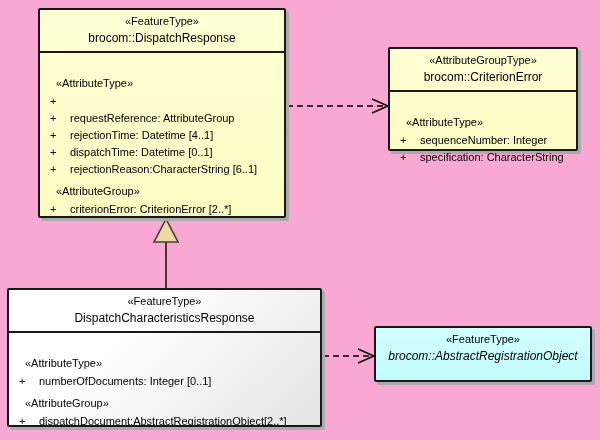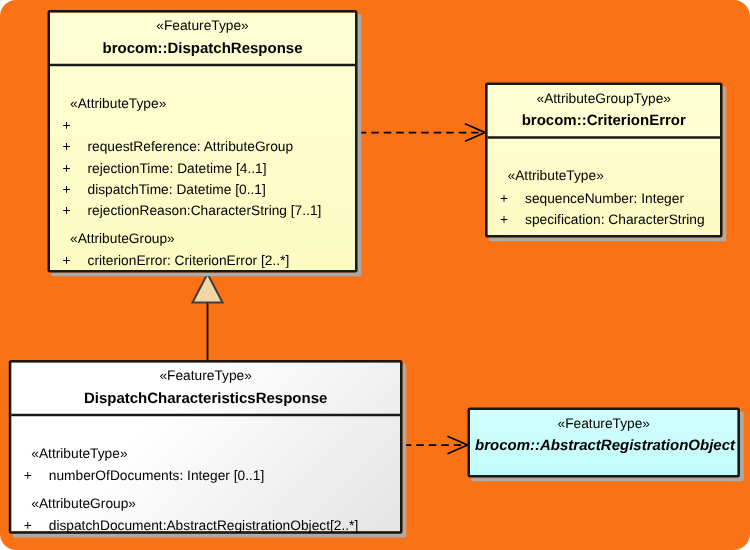--- a/index.html
+++ b/index.html
@@ -1,31 +1,31 @@
 <!DOCTYPE html>
 <html><head>
 <meta charset="utf-8">
 <style>
   html,body{margin:0;padding:0;background:#ffffff;}
   .canvas{
-    position:relative;width:600px;height:440px;background:#f97316;overflow:hidden;
-    font-family:"Liberation Sans",sans-serif;color:#000;border-radius:13px;
+    position:relative;width:600px;height:440px;background:#f9a8d4;overflow:hidden;
+    font-family:"Liberation Sans",sans-serif;color:#000;
   }
   .connectors{position:absolute;left:0;top:0;width:600px;height:440px;}
   .uml-box{
     position:absolute;border:2px solid #181818;border-radius:2px;
     box-shadow:3px 3px 0 #aaaaaa;box-sizing:border-box;
   }
   .fill-yellow{background:linear-gradient(180deg,#ffffd6 0%,#fbfbc2 100%);}
   .fill-white{background:linear-gradient(135deg,#ffffff 0%,#ffffff 35%,#e4e4e4 100%);}
   .fill-cyan{background:linear-gradient(180deg,#d2ffff 0%,#c2fbfb 100%);}
   .head{text-align:center;padding:5px 4px 5px;}
   .head.divided{border-bottom:2px solid #181818;}
   .stereotype{font-size:11px;line-height:13px;}
-  .cls-name{font-size:12px;font-weight:bold;line-height:15px;margin-top:3px;white-space:nowrap;}
+  .cls-name{font-size:12px;font-weight:normal;line-height:15px;margin-top:3px;white-space:nowrap;}
   .cls-name.abstract{font-style:italic;}
   .body{padding:3px 4px 2px 4px;margin-top:14px;}
   .sect-header{font-size:11px;line-height:15px;margin:6px 0 2px 12px;}
   .attr-row{font-size:11px;line-height:17px;display:flex;white-space:nowrap;}
   .vis{flex:0 0 20px;padding-left:6px;}
   .attr-text{flex:1 1 auto;}
 </style>
 </head>
 <body>
 
@@ -66,31 +66,31 @@
       <div class="attr-row">
         <span class="vis">+</span>
         <span class="attr-text">rejectionTime: Datetime [4..1]</span>
       </div>
       <div class="attr-row">
         <span class="vis">+</span>
         <span class="attr-text">dispatchTime: Datetime [0..1]</span>
       </div>
       <div class="attr-row">
         <span class="vis">+</span>
-        <span class="attr-text">rejectionReason:CharacterString [7..1]</span>
+        <span class="attr-text">rejectionReason:CharacterString [6..1]</span>
       </div>
       <div class="sect-header">«AttributeGroup»</div>
       <div class="attr-row">
         <span class="vis">+</span>
         <span class="attr-text">criterionError: CriterionError [2..*]</span>
       </div>
     </div>
   </div>
 
-  <div class="uml-box fill-yellow" style="left:388px;top:66px;width:190px;height:124px;">
+  <div class="uml-box fill-yellow" style="left:388px;top:47px;width:190px;height:104px;">
     <div class="head divided">
       <div class="stereotype">«AttributeGroupType»</div>
       <div class="cls-name">brocom::CriterionError</div>
     </div>
     <div class="body">
       <div class="sect-header">«AttributeType»</div>
       <div class="attr-row">
         <span class="vis">+</span>
         <span class="attr-text">sequenceNumber: Integer</span>
       </div>

